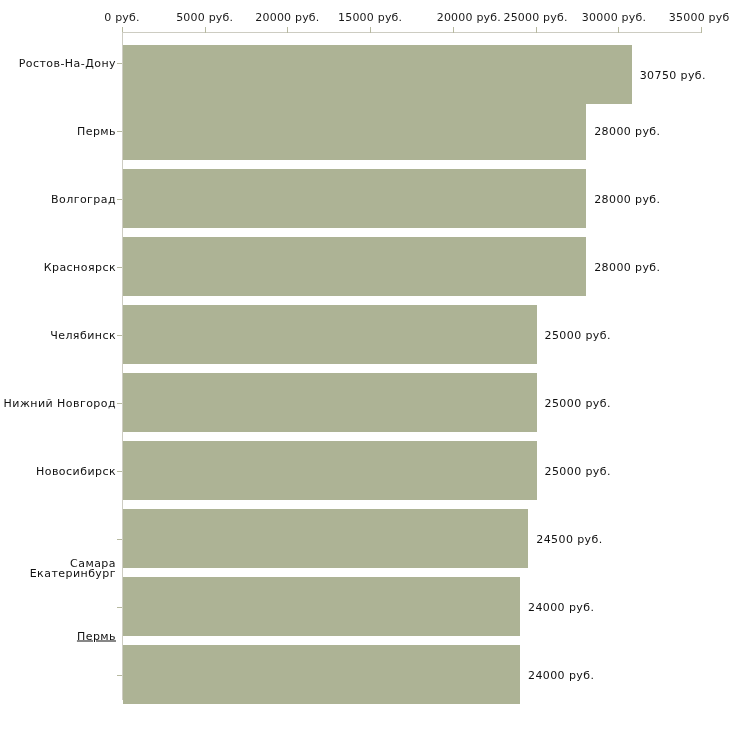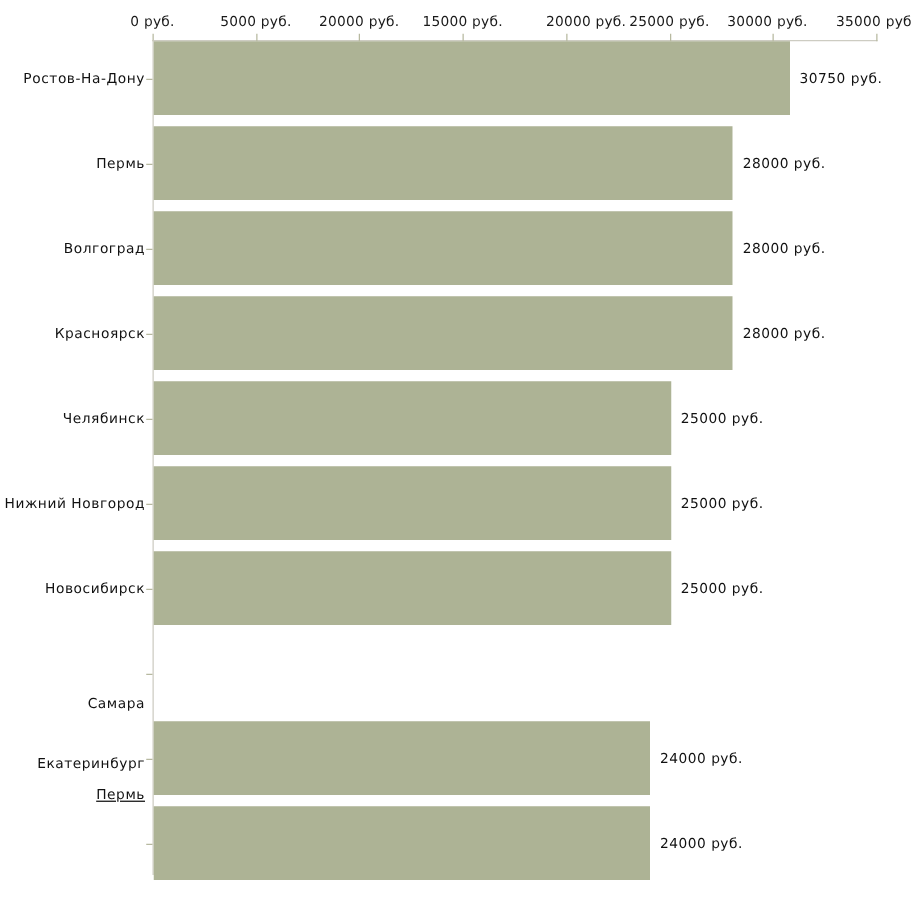--- a/index.html
+++ b/index.html
@@ -152,27 +152,27 @@
       <div class="y-tick-label" style="top: 266.5px;">Красноярск</div>
       <div class="y-tick" style="top: 334.5px;"></div>
       <div class="y-tick-label" style="top: 334.5px;">Челябинск</div>
       <div class="y-tick" style="top: 402.5px;"></div>
       <div class="y-tick-label" style="top: 402.5px;">Нижний Новгород</div>
       <div class="y-tick" style="top: 470.5px;"></div>
       <div class="y-tick-label" style="top: 470.5px;">Новосибирск</div>
       <div class="y-tick" style="top: 538.5px;"></div>
       <div class="y-tick-label" style="top: 538.5px; margin-top: 24px;">Самара</div>
       <div class="y-tick" style="top: 606.5px;"></div>
-      <div class="y-tick-label" style="top: 611px;">Екатеринбург</div>
+      <div class="y-tick-label" style="top: 573px;">Екатеринбург</div>
       <div class="y-tick" style="top: 674.5px;"></div>
       <div class="y-tick-label" style="top: 636px; text-decoration: underline;">Пермь</div>
     </div>
 
   <div class="bars-layer" id="bars-layer">
-      <div class="bar-group" style="top: 33px; height: 59px; width: 579px; text-decoration: underline;">
+      <div class="bar-group" style="top: 45px; height: 59px; width: 579px; text-decoration: underline;">
         <div class="bar-rect" style="width: 508.693px; background: rgb(173, 179, 149);"></div>
         <div class="bar-value-label" style="left: 516.693px;">30750 руб.</div>
       </div>
       <div class="bar-group" style="top: 101px; height: 59px; width: 579px;">
         <div class="bar-rect" style="width: 463.2px; background: rgb(173, 179, 149);"></div>
         <div class="bar-value-label" style="left: 471.2px;">28000 руб.</div>
       </div>
       <div class="bar-group" style="top: 169px; height: 59px; width: 579px;">
         <div class="bar-rect" style="width: 463.2px; background: rgb(173, 179, 149);"></div>
         <div class="bar-value-label" style="left: 471.2px;">28000 руб.</div>
@@ -186,20 +186,24 @@
         <div class="bar-value-label" style="left: 421.571px;">25000 руб.</div>
       </div>
       <div class="bar-group" style="top: 373px; height: 59px; width: 579px;">
         <div class="bar-rect" style="width: 413.571px; background: rgb(173, 179, 149);"></div>
         <div class="bar-value-label" style="left: 421.571px;">25000 руб.</div>
       </div>
       <div class="bar-group" style="top: 441px; height: 59px; width: 579px;">
         <div class="bar-rect" style="width: 413.571px; background: rgb(173, 179, 149);"></div>
         <div class="bar-value-label" style="left: 421.571px;">25000 руб.</div>
       </div>
+      <div class="bar-group" style="top: 509px; height: 59px; width: 579px;">
+        <div class="bar-rect" style="width: 405.3px; background: rgb(173, 179, 149);"></div>
+        <div class="bar-value-label" style="left: 413.3px;">24500 руб.</div>
+      </div>
       <div class="bar-group" style="top: 577px; height: 59px; width: 579px;">
         <div class="bar-rect" style="width: 397.029px; background: rgb(173, 179, 149);"></div>
         <div class="bar-value-label" style="left: 405.029px;">24000 руб.</div>
       </div>
       <div class="bar-group" style="top: 645px; height: 59px; width: 579px;">
         <div class="bar-rect" style="width: 397.029px; background: rgb(173, 179, 149);"></div>
         <div class="bar-value-label" style="left: 405.029px;">24000 руб.</div>
       </div>
     </div>
 

